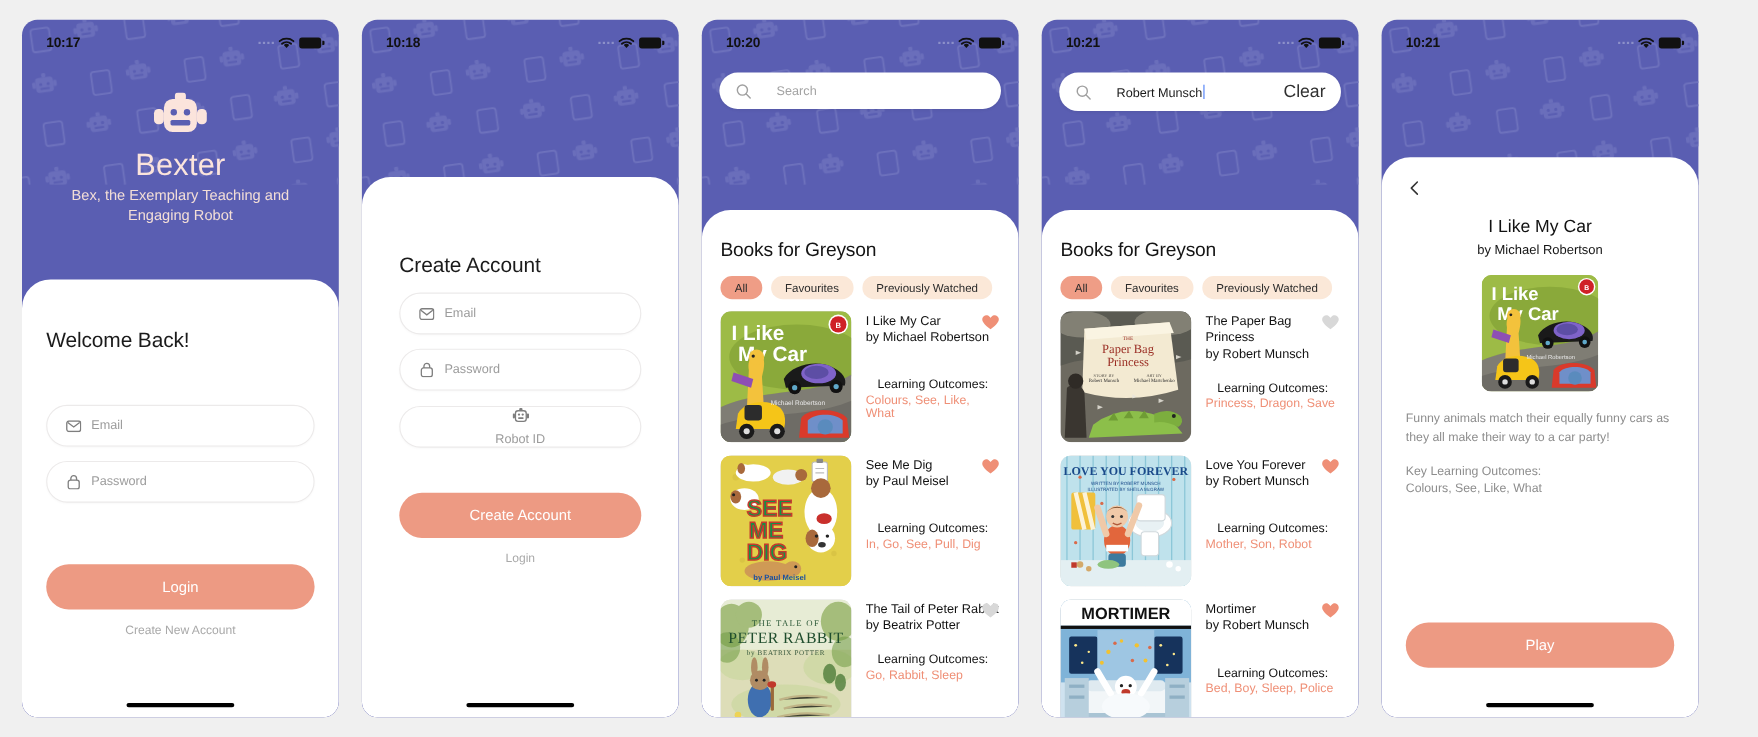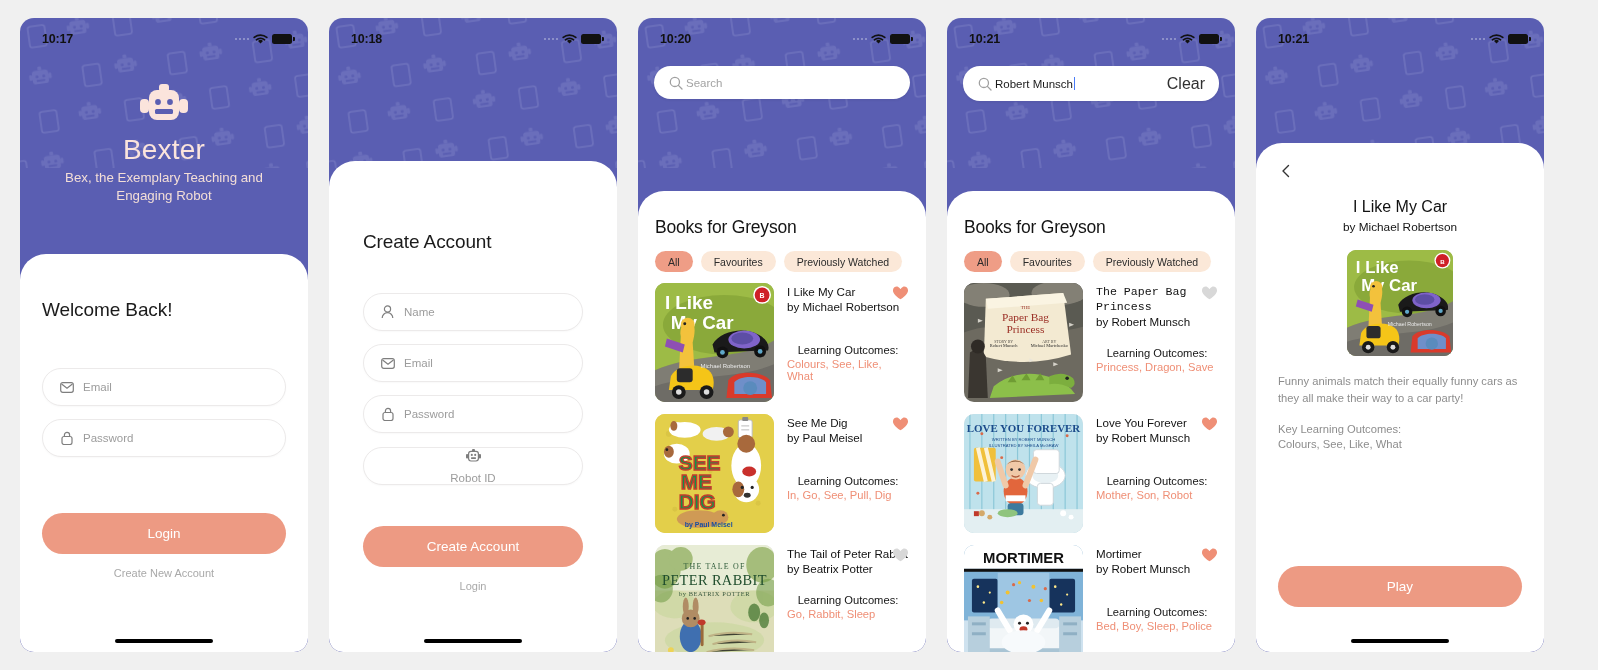--- a/index.html
+++ b/index.html
@@ -116,21 +116,21 @@
   }
   .link-sub {
     text-align: center; font-size: 11px; color: #a9a9a9;
     margin-top: 13px; cursor: pointer;
   }
 
   
   .searchbar {
     position: absolute; top: 48px; left: 16px; right: 16px;
     height: 33px; background: #fff; border-radius: 17px;
-    display: flex; align-items: center; gap: 3px;
+    display: flex; align-items: center; gap: 23px;
     padding: 0 14px; z-index: 5;
     box-shadow: 0 1px 3px rgba(0,0,0,0.07);
   }
   .searchbar .sv { font-size: 11.5px; color: #a3a3a3; flex: 1; }
   .searchbar .sv.typed { color: #1a1a1a; }
   .caret {
     display:inline-block; width:1px; height:13px; background:#4a7cf7;
     vertical-align: -2px; margin-left: 1px;
   }
   .clear-btn { font-size: 16px; color: #303030; cursor: pointer; }
@@ -602,29 +602,20 @@
               <path d="M3.4 5.8 A6.2 6.2 0 0 1 11.6 5.8" stroke="#111" stroke-width="1.7" fill="none" stroke-linecap="round"></path>
             </svg>
         </span>
         <span class="st-batt"></span>
       </span>
     </div>
 
     <div class="sheet" style="top:143px;padding:0 34px;">
       <div class="form-title" style="margin-top:70px;">Create Account</div>
 
-      <div class="field" style="margin-top:40px;">
-        <span class="fi">
-          <svg width="13" height="14" viewBox="0 0 13 14">
-              <circle cx="6.5" cy="4" r="3.1" stroke="#7e7e7e" stroke-width="1.2" fill="none"></circle>
-              <path d="M1.2 13 a5.3 5.3 0 0 1 10.6 0" stroke="#7e7e7e" stroke-width="1.2" fill="none"></path>
-            </svg>
-        </span>
-        <span class="ph">Name</span>
-      </div>
 
       <div class="field" style="margin-top:13px;">
         <span class="fi">
           <svg width="14" height="11" viewBox="0 0 14 11">
               <rect x="0.7" y="0.7" width="12.6" height="9.6" rx="2" stroke="#7e7e7e" stroke-width="1.2" fill="none"></rect>
               <path d="M1.6 2 L7 6.2 L12.4 2" stroke="#7e7e7e" stroke-width="1.2" fill="none"></path>
             </svg>
         </span>
         <span class="ph">Email</span>
       </div>
@@ -805,21 +796,21 @@
       </div>
 
       <div class="booklist">
         <div class="bookrow">
           <div class="cover">
               <svg viewBox="0 0 120 120">
                 <use href="#cv-pbp"></use>
               </svg>
             </div>
           <div class="bmeta">
-            <div class="btitle" style="padding-right:22px;font-family:Liberation Mono, monospace;">The Paper Bag Princess</div>
+            <div class="btitle" style="padding-right:22px;">The Paper Bag Princess</div>
             <div class="bauthor">by Robert Munsch</div>
             <div class="blo-label" style="margin-top:18px;">Learning Outcomes:</div>
             <div class="blo-vals">Princess, Dragon, Save</div>
             <span class="heart"><svg viewBox="0 0 18 16">
                   <path d="M9 15.2 C2.6 10.6 0.6 7.6 1.1 4.9 C1.6 2.2 4.5 0.8 6.6 2 C7.6 2.6 8.6 3.6 9 4.3 C9.4 3.6 10.4 2.6 11.4 2 C13.5 0.8 16.4 2.2 16.9 4.9 C17.4 7.6 15.4 10.6 9 15.2 Z" fill="#d8d8d8"></path>
                 </svg></span>
           </div>
         </div>
 
         <div class="bookrow">

